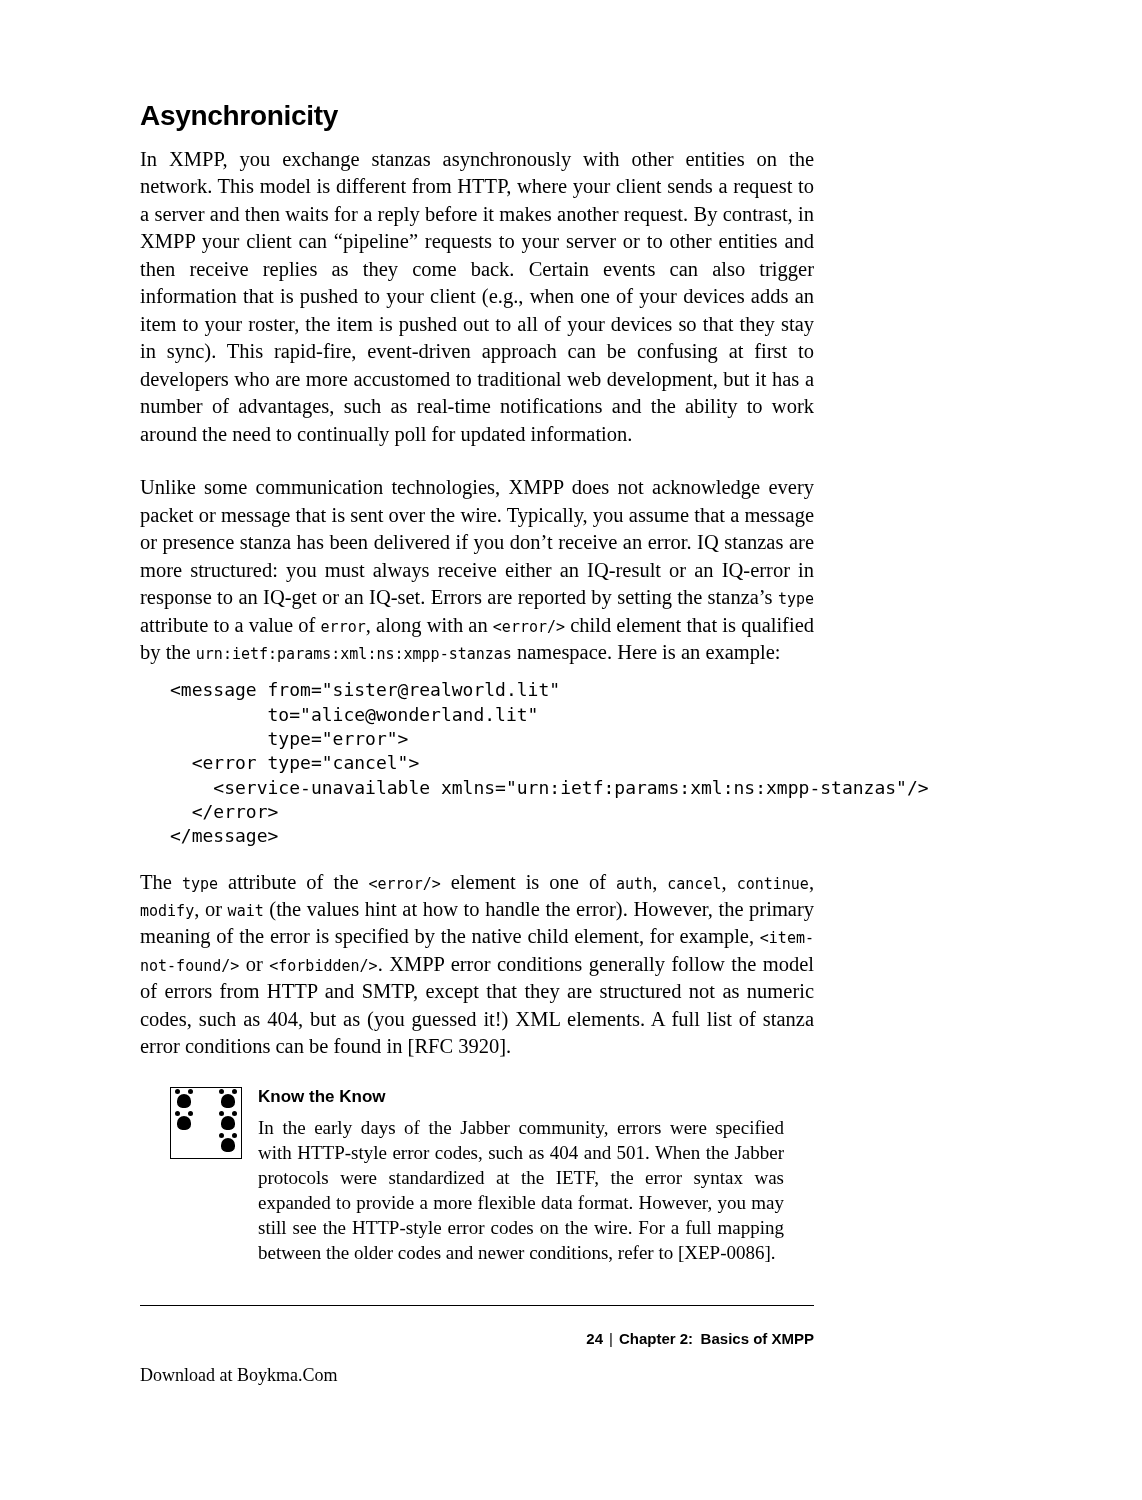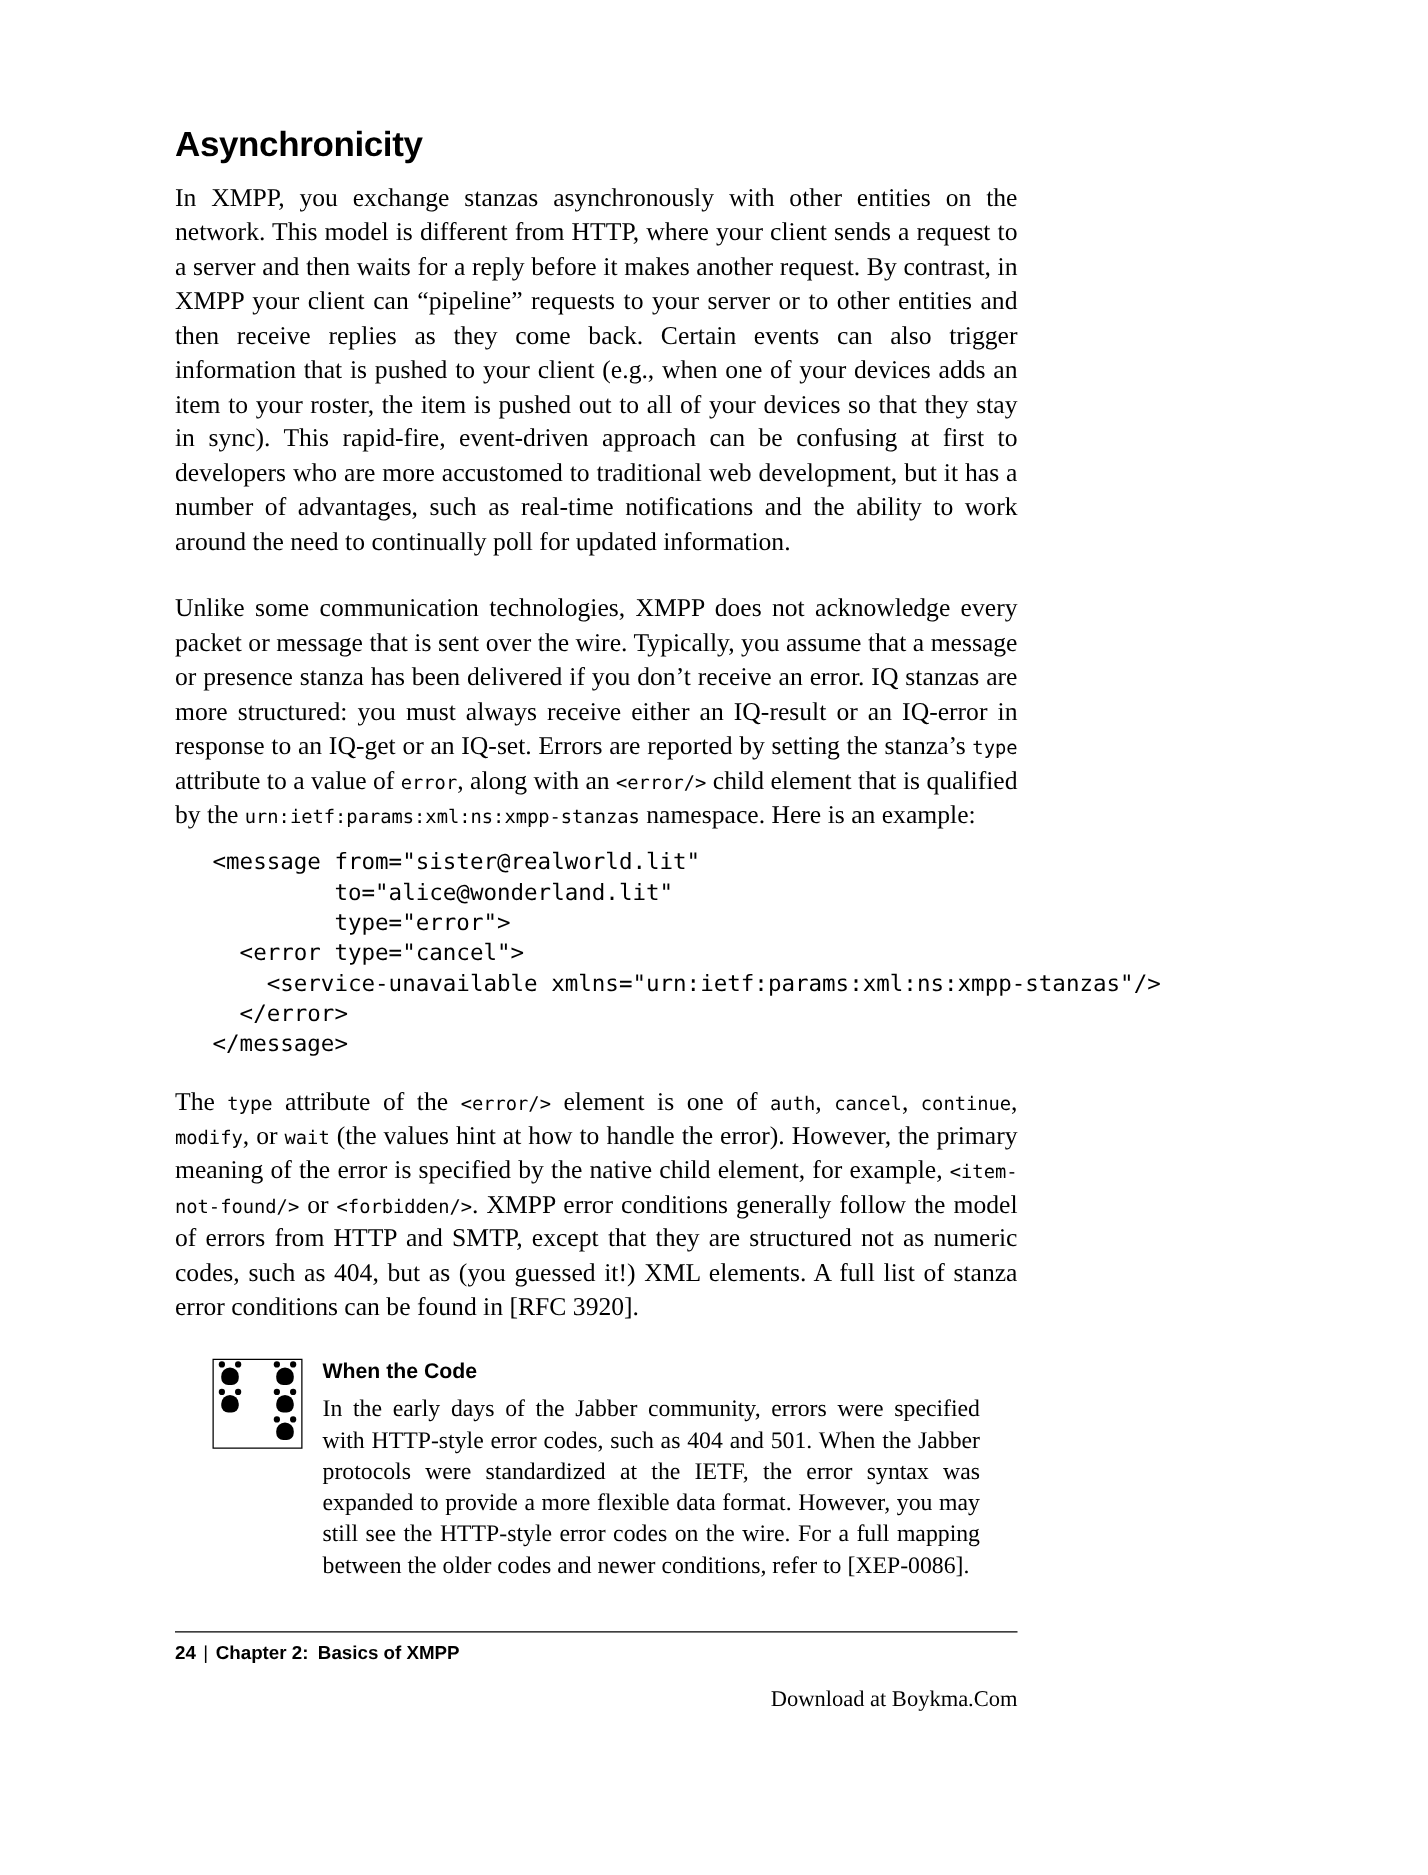--- a/index.html
+++ b/index.html
@@ -71,31 +71,32 @@
   }
   .note-body {
     font-size: 19px;
     line-height: 1.32;
     text-align: justify;
     margin: 0;
   }
   .footer-rule {
     border-top: 1px solid #000;
     margin-top: 40px;
-    padding-top: 8px;
+    padding-top: 24px;
+    text-align: right;
   }
   .footer {
     font-family: 'Myriad Pro', 'Lucida Grande', Arial, sans-serif;
     font-size: 15px;
   }
   .footer .pn { font-weight: 700; }
   .footer .sep { margin: 0 6px; }
   .footer .chap { font-weight: 700; }
   .download {
-    text-align: right;
+    text-align: left;
     font-size: 18px;
     margin-top: 18px;
   }
 </style>
 </head>
 <body>
 
 <div class="page">
 
   <h2>Asynchronicity</h2>
@@ -126,21 +127,21 @@
         </div>
       <div class="paw-row">
           <span class="paw"></span>
           <span class="paw"></span>
         </div>
       <div class="paw-row" style="justify-content:flex-end;">
           <span class="paw"></span>
         </div>
     </div>
     <div>
-      <div class="note-title">When the Code</div>
+      <div class="note-title">Know the Know</div>
       <p class="note-body">In the early days of the Jabber community, errors were specified with HTTP-style error codes, such as 404 and 501. When the Jabber protocols were standardized at the IETF, the error syntax was expanded to provide a more flexible data format. However, you may still see the HTTP-style error codes on the wire. For a full mapping between the older codes and newer conditions, refer to [XEP-0086].</p>
     </div>
   </div>
 
   <div class="footer-rule">
     <div class="footer">
       <span class="pn">24</span><span class="sep">|</span><span class="chap">Chapter 2: Basics of XMPP</span>
     </div>
   </div>
 

